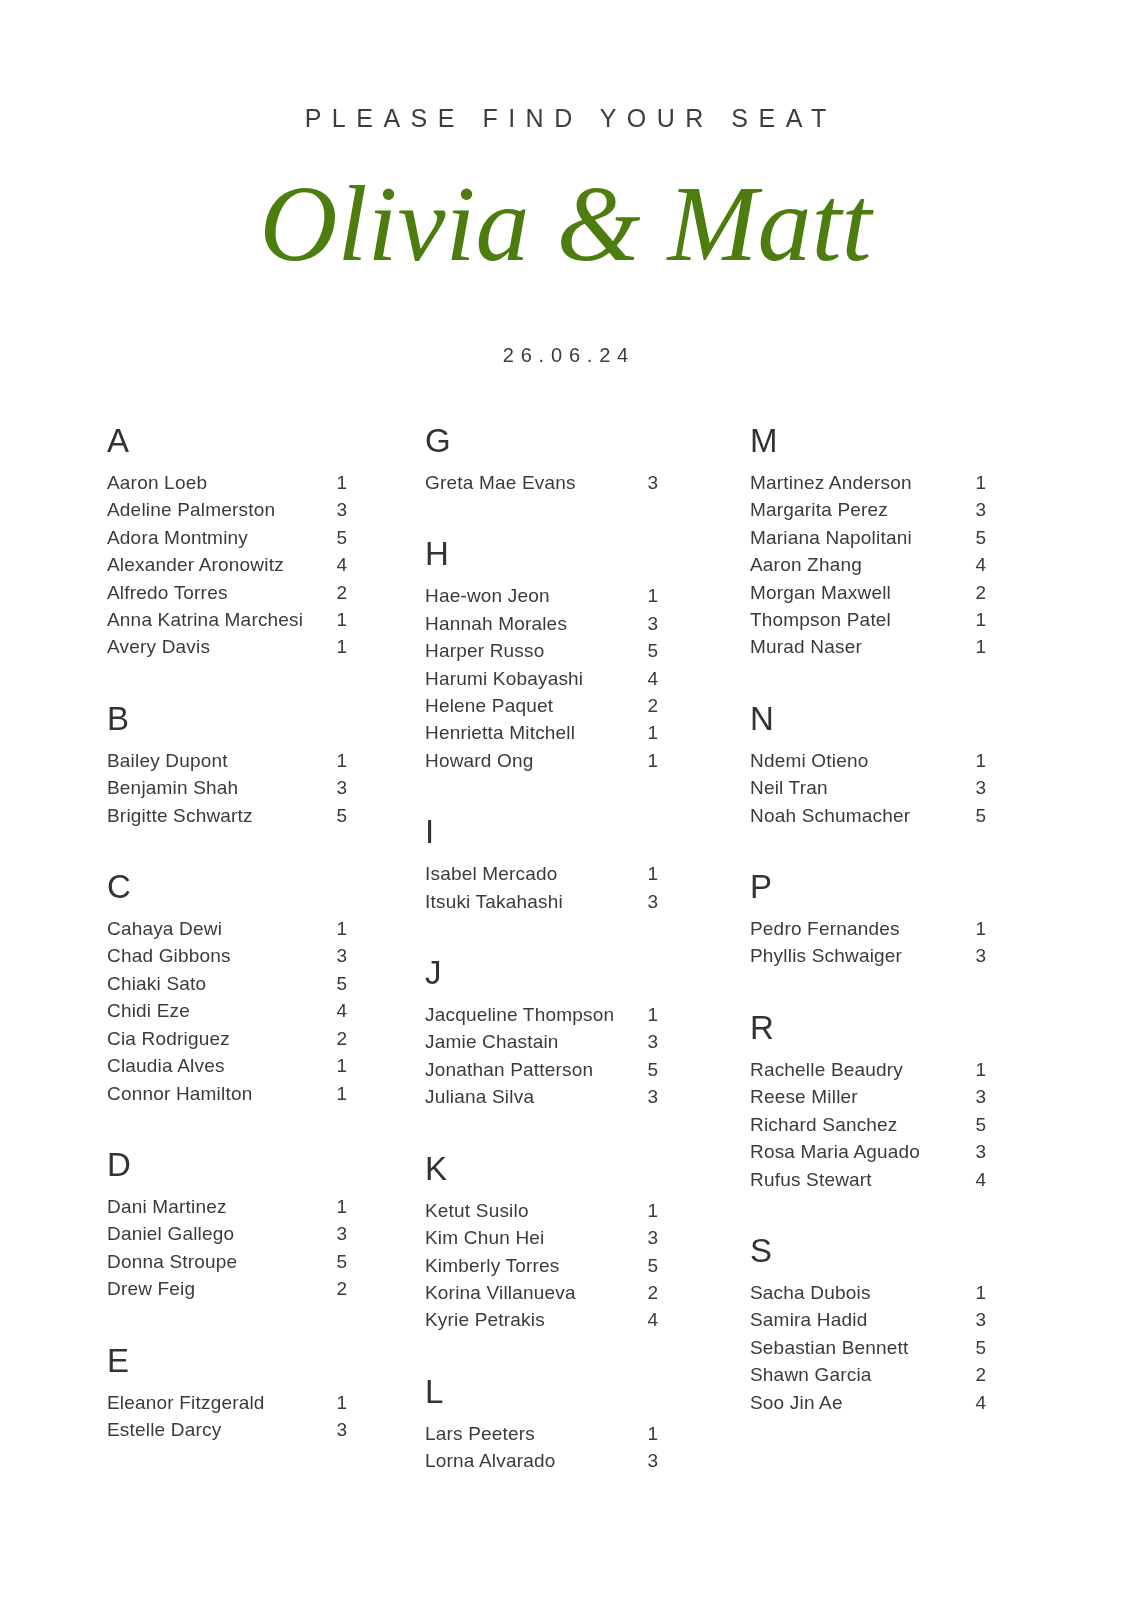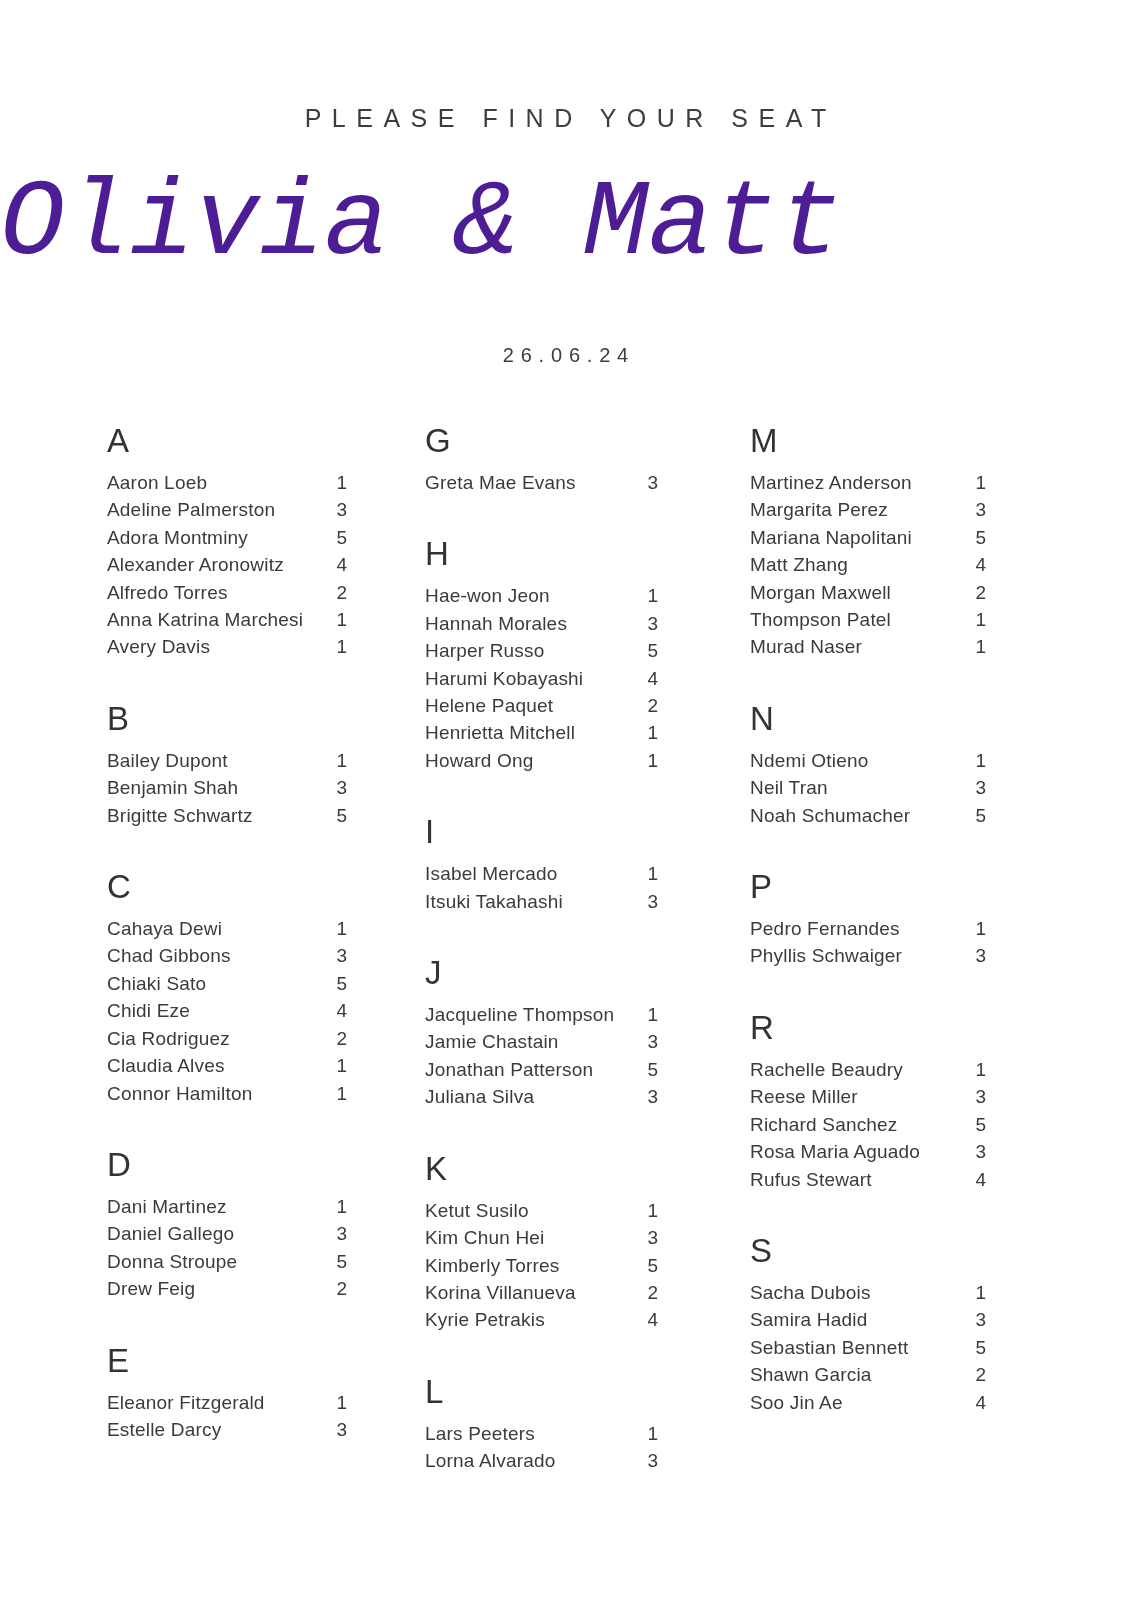--- a/index.html
+++ b/index.html
@@ -24,27 +24,27 @@
     letter-spacing: 0.42em;
     text-indent: 0.42em;
     color: #3d3d3d;
     font-weight: 400;
   }
   .couple-name {
     position: absolute;
     top: 138px;
     left: 0;
     right: 0;
-    text-align: left;
-    font-family: Liberation Mono, monospace;
+    text-align: center;
+    font-family: Liberation Serif, serif;
     font-style: italic;
     font-weight: 400;
     font-size: 108px;
     line-height: 1.6;
-    color: #4c1d95;
+    color: #4d7c0f;
     white-space: nowrap;
   }
   .event-date {
     position: absolute;
     top: 344px;
     left: 0;
     right: 0;
     text-align: center;
     font-size: 20px;
     letter-spacing: 0.34em;
@@ -308,21 +308,21 @@
         </div>
         <div class="guest-row">
           <span class="guest-name">Margarita Perez</span>
           <span class="guest-table">3</span>
         </div>
         <div class="guest-row">
           <span class="guest-name">Mariana Napolitani</span>
           <span class="guest-table">5</span>
         </div>
         <div class="guest-row">
-          <span class="guest-name">Matt Zhang</span>
+          <span class="guest-name">Aaron Zhang</span>
           <span class="guest-table">4</span>
         </div>
         <div class="guest-row">
           <span class="guest-name">Morgan Maxwell</span>
           <span class="guest-table">2</span>
         </div>
         <div class="guest-row">
           <span class="guest-name">Thompson Patel</span>
           <span class="guest-table">1</span>
         </div>

